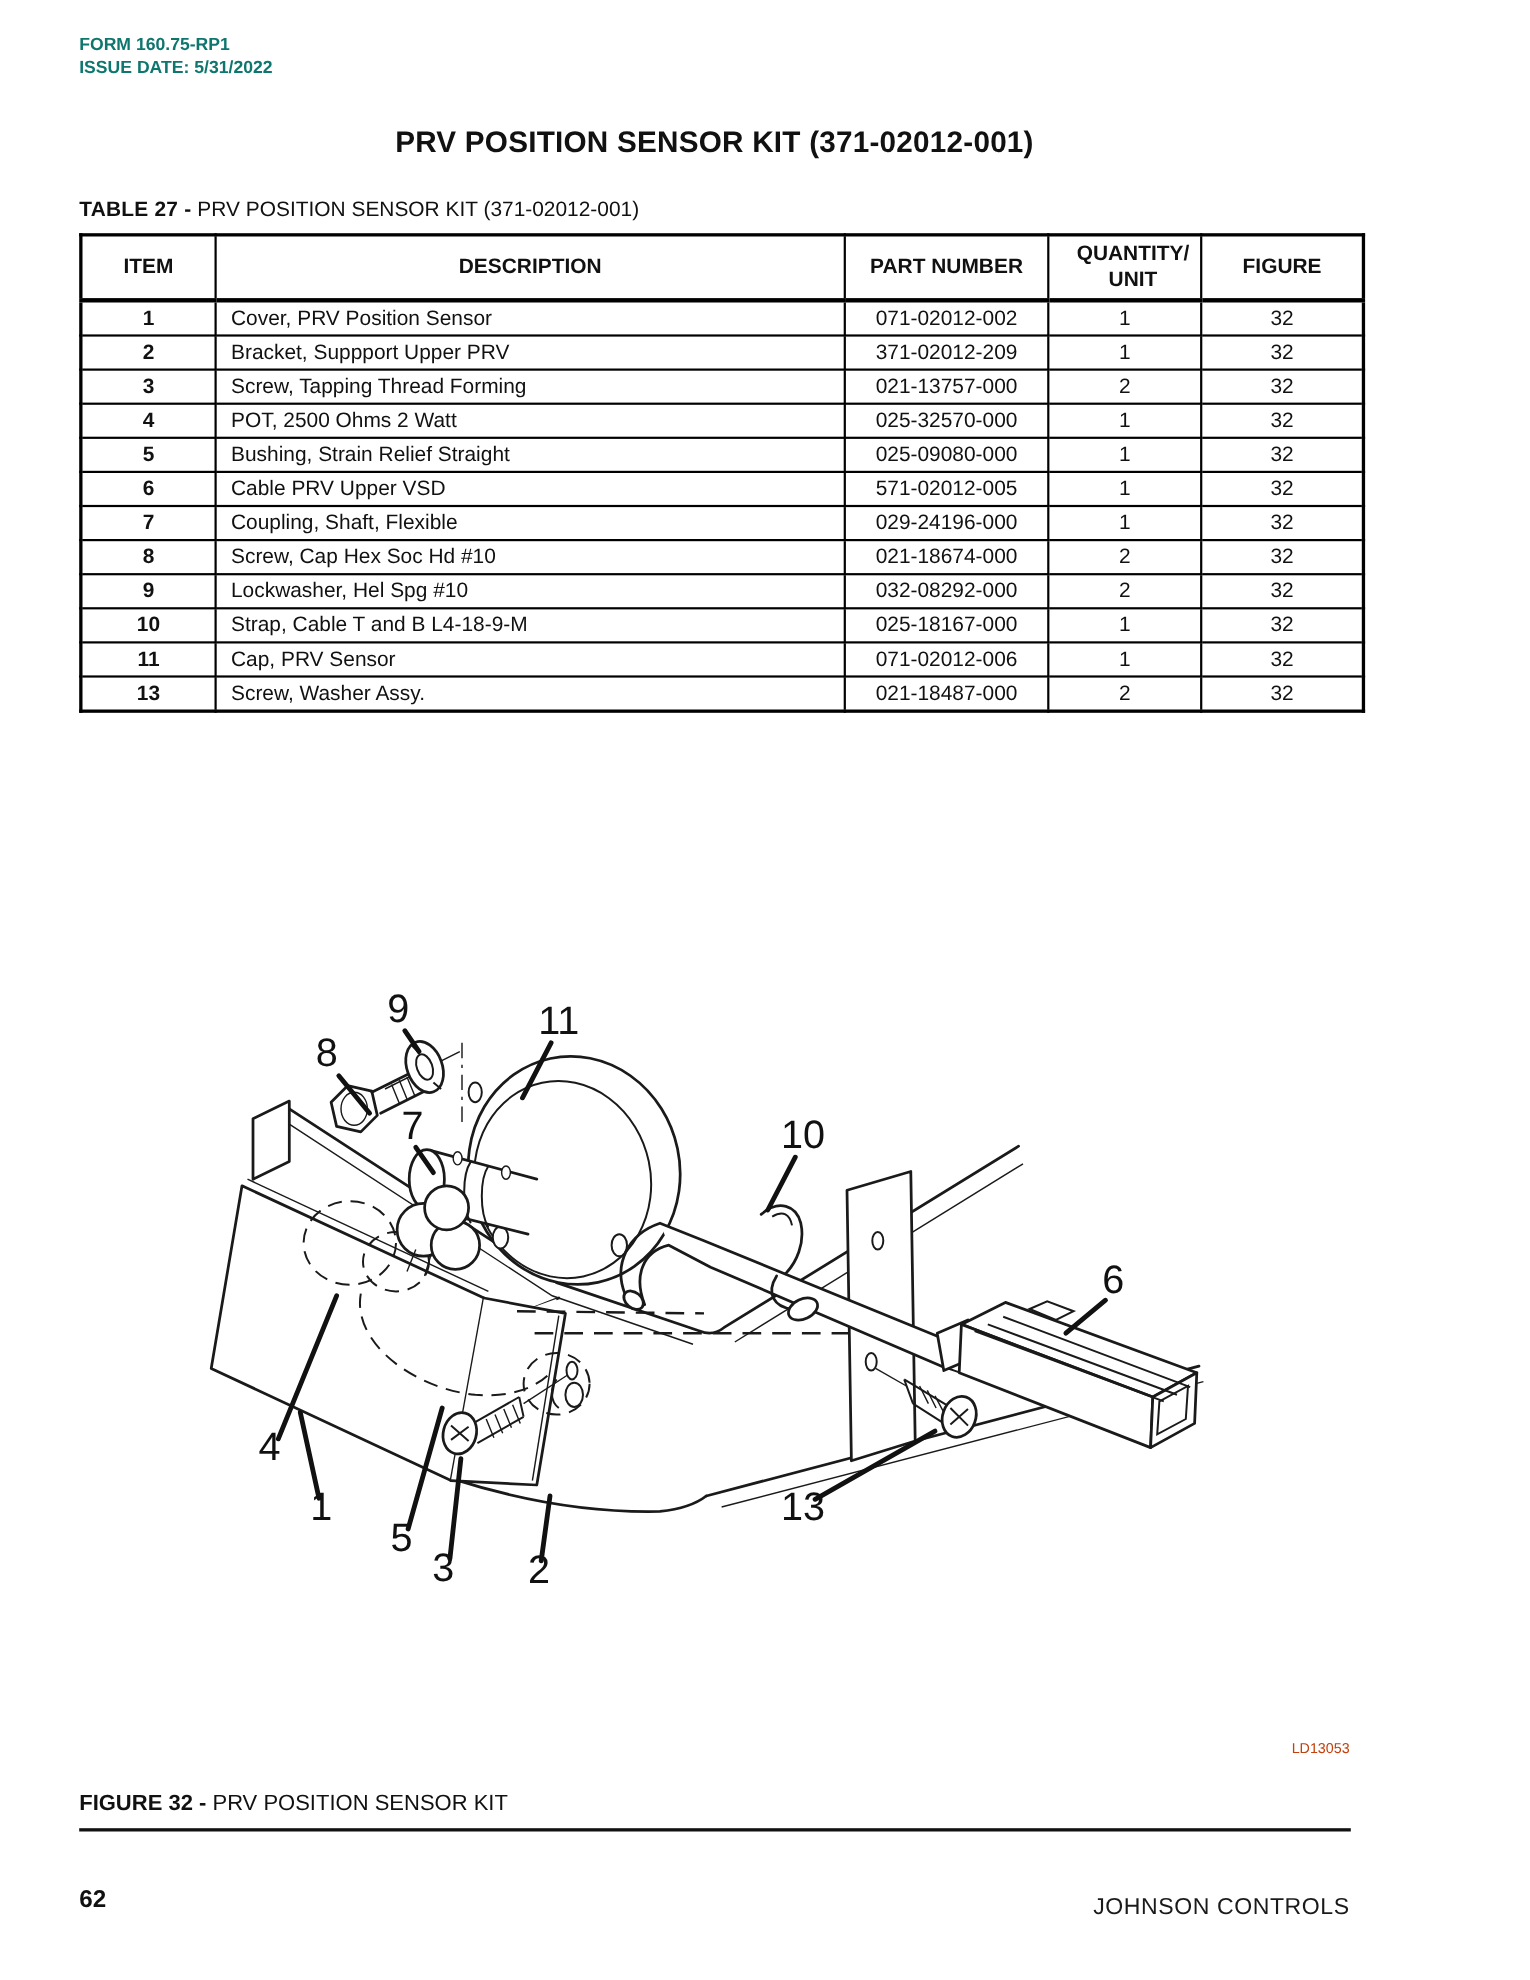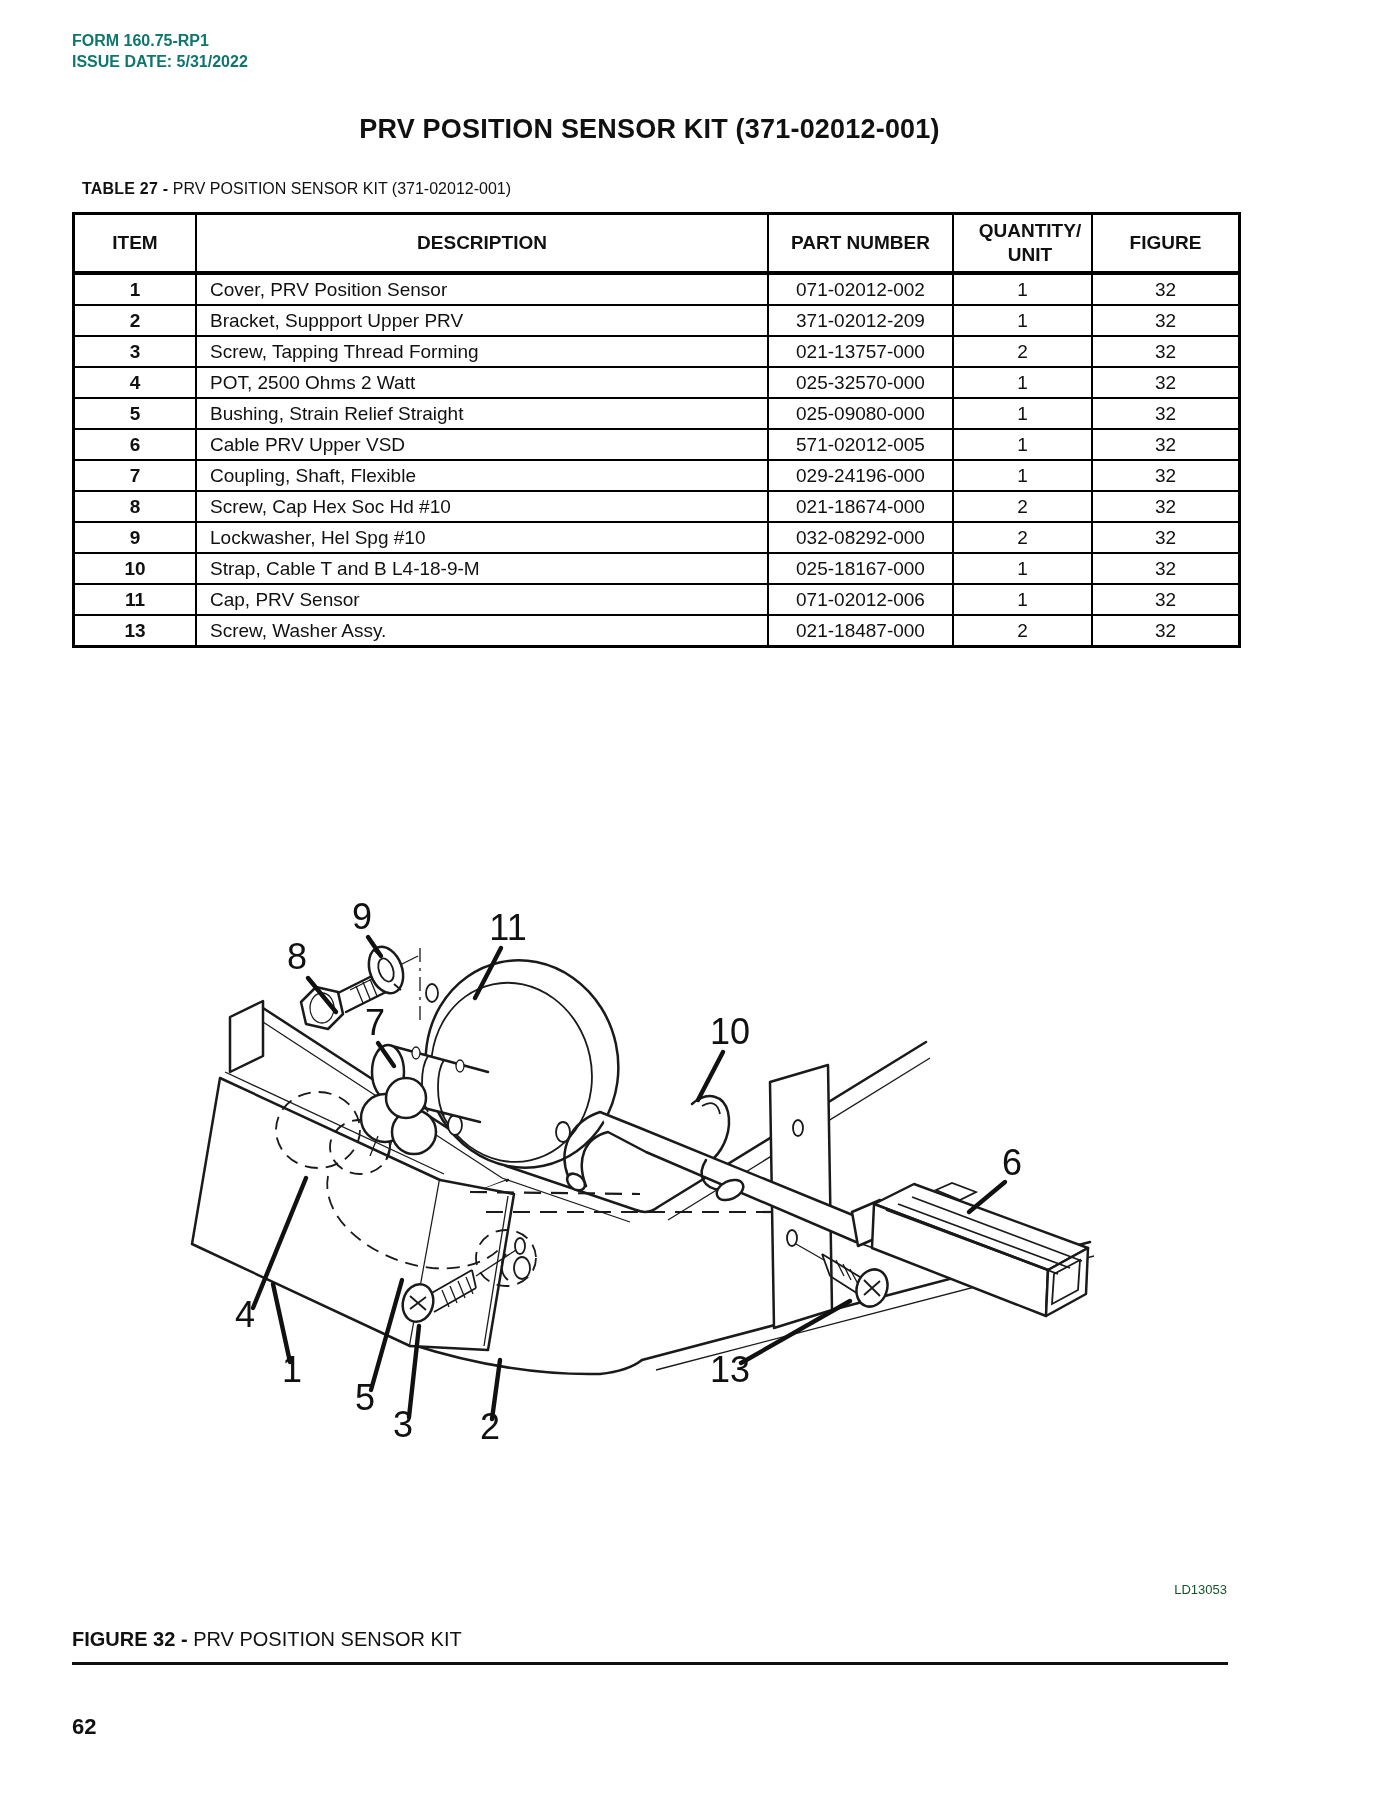--- a/index.html
+++ b/index.html
@@ -3,42 +3,42 @@
 <meta charset="utf-8">
 <style>
   html,body{margin:0;padding:0;background:#fff;}
   #page{
     position:relative;width:1391px;height:1800px;background:#ffffff;
     font-family:"Liberation Sans",sans-serif;color:#111;overflow:hidden;
   }
   .abs{position:absolute;}
   #form-block{left:72px;top:30px;font-size:16px;line-height:21px;font-weight:bold;color:#0f766e;}
   #main-title{left:72px;top:114px;width:1155px;text-align:center;font-size:27px;font-weight:bold;letter-spacing:.2px;}
-  #table-caption{left:82px;top:180px;font-size:16px;}
+  #table-caption{left:72px;top:180px;font-size:19px;}
   #table-caption b{letter-spacing:.2px;}
   table#parts{
     position:absolute;left:72px;top:212px;width:1155px;border-collapse:collapse;
     table-layout:fixed;border:3px solid #000;
   }
   #parts th{
     border:2px solid #000;border-bottom:4px solid #000;font-size:19px;font-weight:bold;
     height:56px;white-space:pre-line;line-height:1.25;padding:0;vertical-align:middle;text-align:center;
   }
   #parts td{
     border:2px solid #000;height:29px;font-size:19px;text-align:center;padding:0;vertical-align:middle;
   }
   #parts td.c1{text-align:left;padding-left:13px;margin-top:36px;}
   #parts td.c0{font-weight:bold;}
   #parts th.h0{width:120px;}
   #parts th.h1{width:570px;}
   #parts th.h2{width:183px;}
   #parts th.h3{width:122px;padding-left:15px;}
   #parts th.h4{width:145px;}
   #figure-area{left:170px;top:860px;width:1100px;height:600px;}
-  #drawing-id{left:72px;top:1582px;width:1155px;text-align:right;font-size:13px;color:#14532d;}
+  #drawing-id{left:72px;top:1582px;width:1155px;text-align:right;font-size:13px;color:#c2410c;}
   #figure-caption{left:72px;top:1628px;font-size:20px;}
   #caption-rule{left:72px;top:1662px;width:1156px;height:3px;background:#111;}
   #section-title{left:72px;top:1676px;width:1156px;text-align:center;font-size:31px;font-weight:bold;letter-spacing:.2px;}
   #page-number{left:72px;top:1714px;font-size:22px;font-weight:bold;text-align:right;}
   #company{left:72px;top:1722px;width:1155px;text-align:right;font-size:21px;letter-spacing:.5px;color:#1a1a1a;}
   
   svg .ln{stroke:#1a1a1a;fill:none;stroke-width:2.5;stroke-linejoin:round;stroke-linecap:round;}
   svg .thin{stroke:#1a1a1a;fill:none;stroke-width:1.3;}
   svg .med{stroke:#1a1a1a;fill:none;stroke-width:1.8;}
   svg .wfill{fill:#fff;}
@@ -290,14 +290,15 @@
 
   <div class="abs" id="drawing-id">LD13053</div>
 
   <div class="abs" id="figure-caption"><b>FIGURE 32 - </b><span>PRV POSITION SENSOR KIT</span></div>
 
   <div class="abs" id="caption-rule"></div>
 
 
   <div class="abs" id="page-number">62</div>
 
+  <div class="abs" id="company">JOHNSON CONTROLS</div>
 
 </div>
 
 </body></html>

